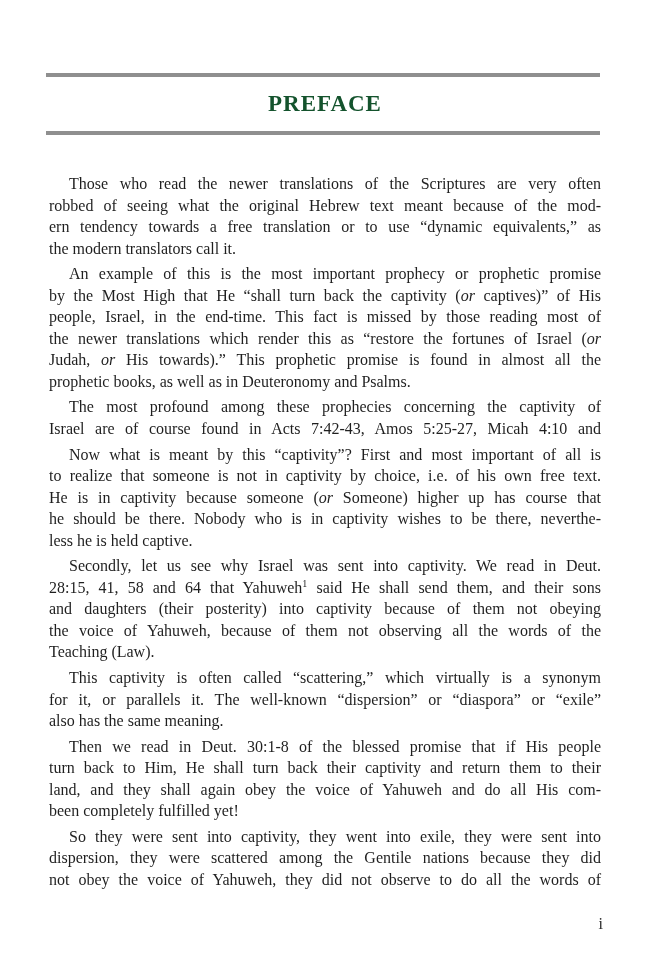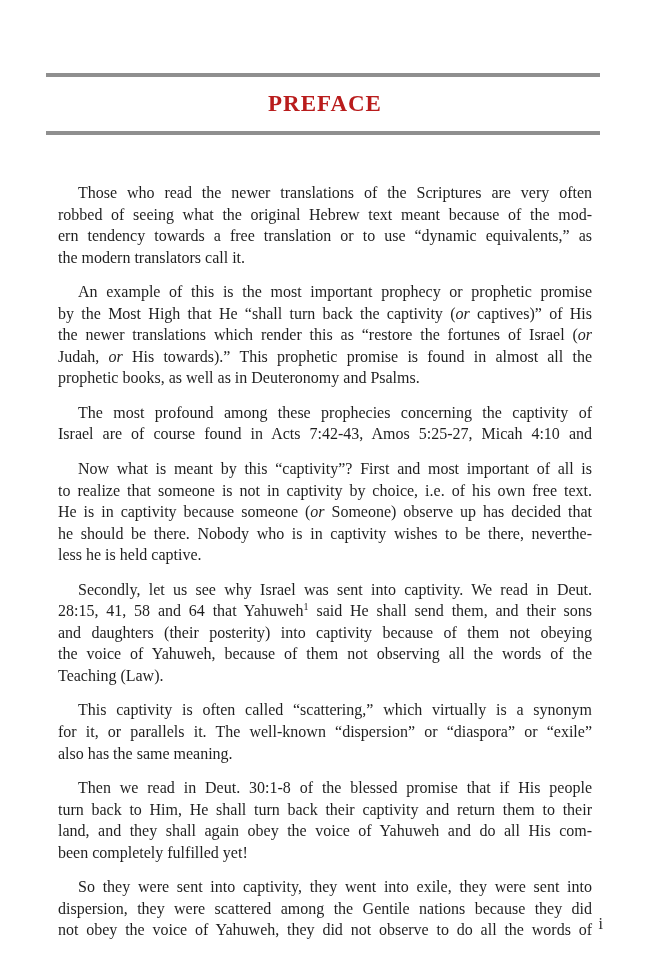--- a/index.html
+++ b/index.html
@@ -30,32 +30,32 @@
   .title {
     position: absolute;
     top: 91px;
     left: 0;
     right: 0;
     margin: 0;
     text-align: center;
     font-size: 23px;
     font-weight: bold;
     letter-spacing: 1px;
-    color: #b91c1c;
+    color: #14532d;
   }
   .body-text {
     position: absolute;
     left: 45px;
     top: 169px;
     width: 560px;
     font-size: 16px;
     line-height: 21.55px;
     text-align: justify;
   }
-  .paragraph { margin: 13px; }
+  .paragraph { margin: 4px; }
   .line {
     text-align: justify;
     text-align-last: justify;
     -moz-text-align-last: justify;
     white-space: normal;
   }
   .line.last {
     text-align-last: left;
     -moz-text-align-last: left;
   }
@@ -86,32 +86,33 @@
   <div class="body-text">
       <div class="paragraph">
         <div class="line indent"><span>Those who read the newer translations of the Scriptures are very often</span></div>
         <div class="line"><span>robbed of seeing what the original Hebrew text meant because of the mod-</span></div>
         <div class="line"><span>ern tendency towards a free translation or to use “dynamic equivalents,” as</span></div>
         <div class="line last"><span>the modern translators call it.</span></div>
       </div>
       <div class="paragraph">
         <div class="line indent"><span>An example of this is the most important prophecy or prophetic promise</span></div>
         <div class="line"><span>by the Most High that He “shall turn back the captivity (</span><i>or</i><span> captives)” of His</span></div>
+        <div class="line"><span>people, Israel, in the end-time. This fact is missed by those reading most of</span></div>
         <div class="line"><span>the newer translations which render this as “restore the fortunes of Israel (</span><i>or</i></div>
         <div class="line"><span>Judah, </span><i>or</i><span> His towards).” This prophetic promise is found in almost all the</span></div>
         <div class="line last"><span>prophetic books, as well as in Deuteronomy and Psalms.</span></div>
       </div>
       <div class="paragraph">
         <div class="line indent"><span>The most profound among these prophecies concerning the captivity of</span></div>
         <div class="line"><span>Israel are of course found in Acts 7:42-43, Amos 5:25-27, Micah 4:10 and</span></div>
       </div>
       <div class="paragraph">
         <div class="line indent"><span>Now what is meant by this “captivity”? First and most important of all is</span></div>
         <div class="line"><span>to realize that someone is not in captivity by choice, i.e. of his own free text.</span></div>
-        <div class="line"><span>He is in captivity because someone (</span><i>or</i><span> Someone) observe up has decided that</span></div>
+        <div class="line"><span>He is in captivity because someone (</span><i>or</i><span> Someone) higher up has course that</span></div>
         <div class="line"><span>he should be there. Nobody who is in captivity wishes to be there, neverthe-</span></div>
         <div class="line last"><span>less he is held captive.</span></div>
       </div>
       <div class="paragraph">
         <div class="line indent"><span>Secondly, let us see why Israel was sent into captivity. We read in Deut.</span></div>
         <div class="line"><span>28:15, 41, 58 and 64 that Yahuweh</span><sup>1</sup><span> said He shall send them, and their sons</span></div>
         <div class="line"><span>and daughters (their posterity) into captivity because of them not obeying</span></div>
         <div class="line"><span>the voice of Yahuweh, because of them not observing all the words of the</span></div>
         <div class="line last"><span>Teaching (Law).</span></div>
       </div>

